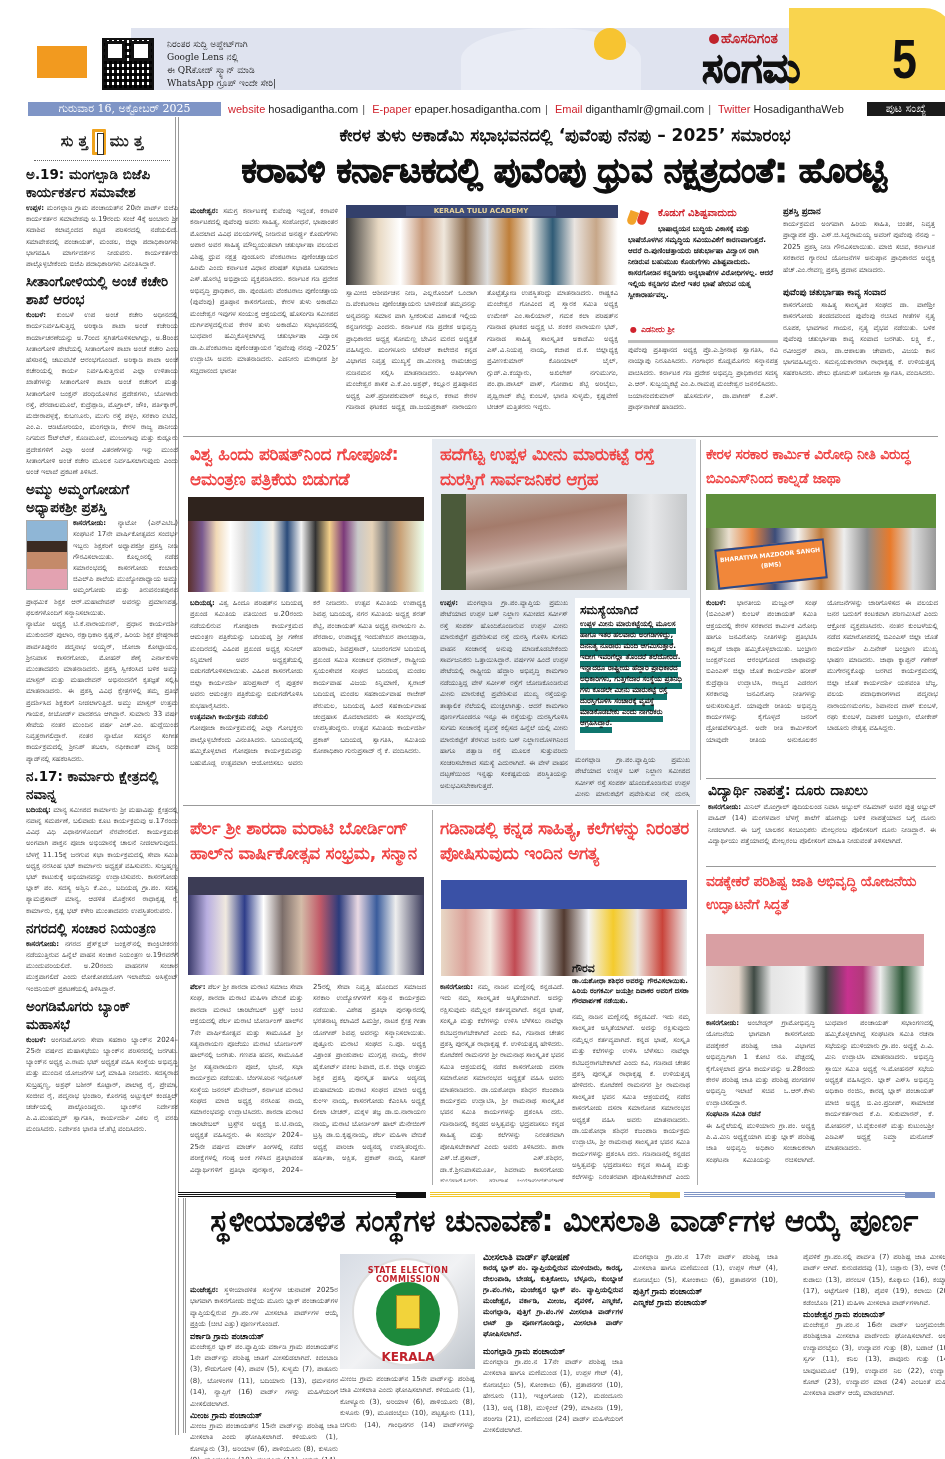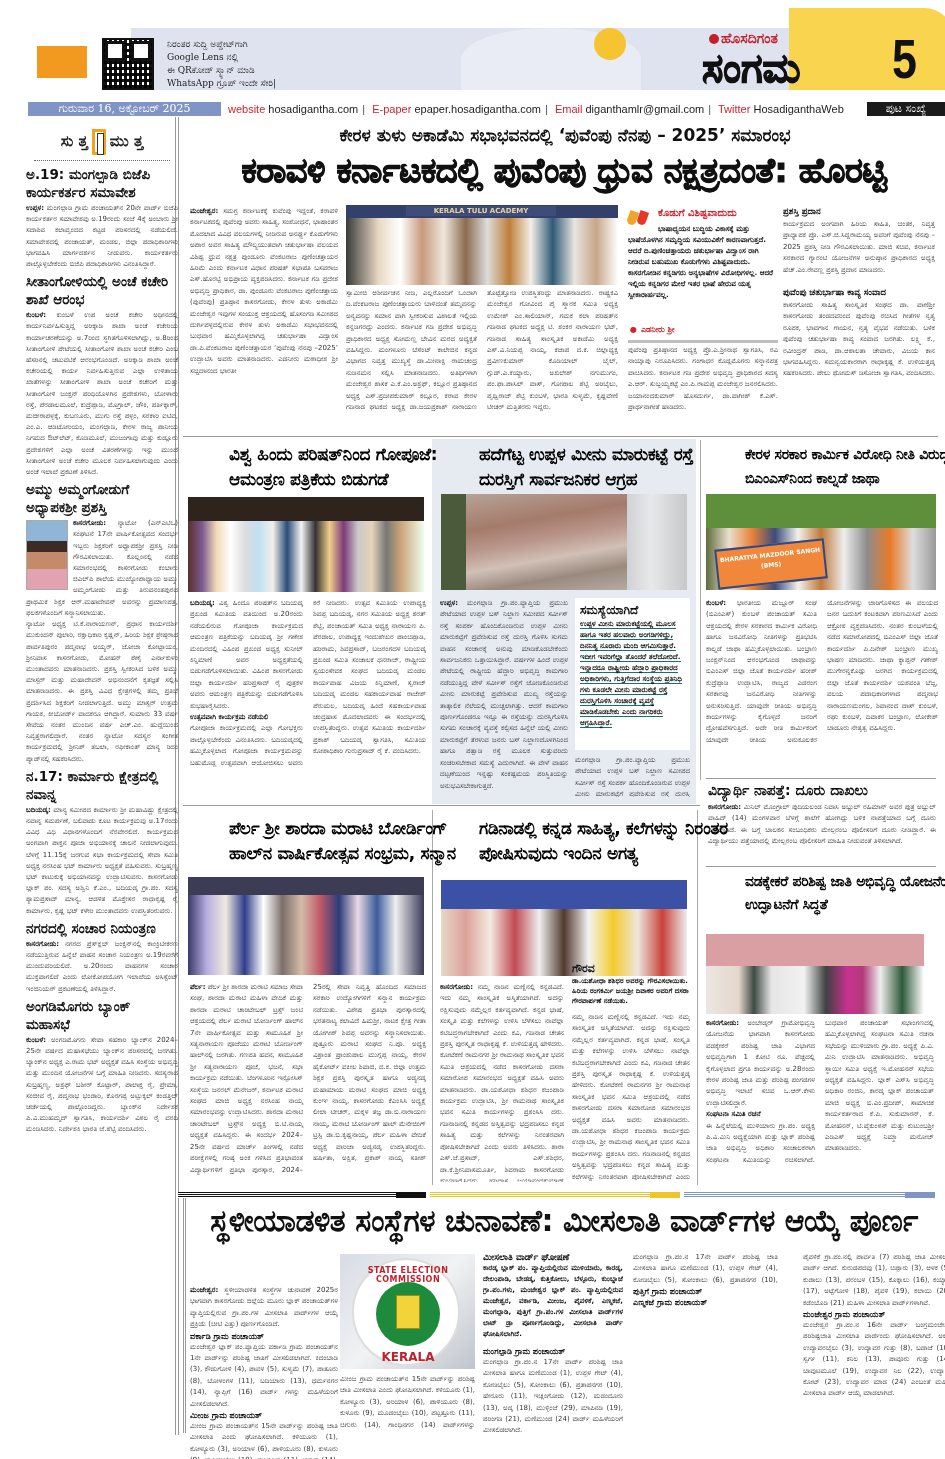--- a/index.html
+++ b/index.html
@@ -70,40 +70,40 @@
   .quote-title { position: absolute; left: 30px; top: 2px; font-size: 10px; font-weight: bold; color: #d0232d; }
   .quote-text { position: absolute; left: 0; top: 14px; width: 148px; font-size: 7.2px; line-height: 11px; font-weight: bold; color: #111; text-indent: 30px; }
   .quote-by { position: absolute; left: 2px; top: 120px; font-size: 8px; font-weight: bold; color: #d0232d; }
   .quote-by::before { content:"●"; margin-right:4px; }
   .quote-rule { position: absolute; left: 628px; top: 340px; width: 150px; height: 3px; background: #bfbfbf; }
   .top-body-c { position: absolute; left: 628px; top: 345px; width: 150px; height: 88px; }
   .right-sub { position: absolute; left: 783px; top: 205px; width: 152px; height: 228px; }
   .sub-h { font-size: 8.5px; font-weight: 900; color: #111; margin-bottom: 2px; line-height: 12px; }
 
   
-  .r2-h { position: absolute; font-size: 17px; line-height: 25px; font-weight: 900; color: #000000; letter-spacing: -0.3px; margin-left: 39px; }
+  .r2-h { position: absolute; font-size: 17px; line-height: 25px; font-weight: 900; color: #ef4444; letter-spacing: -0.3px; }
   .r2-mid-bg { position: absolute; left: 432px; top: 439px; width: 264px; height: 365px; background: #e6ebf1; }
   .vhp-photo { left: 188px; top: 497px; width: 236px; height: 95px; background:
       linear-gradient(180deg,#2f231d 0 25%, transparent 25%),
       linear-gradient(90deg,#5a2f2a,#7a5a8f 6%,#f1d9b6 12%,#fff 18%,#ddd 24%,#bfe0f4 30%,#f3efe8 36%,#2a4b7a 42%,#f3f3f3 48%,#333 54%,#f2cf8a 60%,#7c3a7a 66%,#c9c9c9 72%,#e6d3b8 78%,#777 84%,#c9a278 90%,#efe);
       }
   .hadagettu-photo { left: 441px; top: 494px; width: 246px; height: 96px; background:
       linear-gradient(90deg,#4b5a3a 0 10%, transparent 10%),
       linear-gradient(170deg,#b8a79b,#a47b6b 30%,#b9958a 45%,#d1c0b6 60%,#9a8a7e 75%,#c3b8b2);
       }
   .hadagettu-photo::after { content:""; position:absolute; right:0; top:0; width:60px; height:100%; background: linear-gradient(90deg,#cfd2d4,#e7e8ea 40%,#c6c8ca); }
   .bms-photo { left: 706px; top: 494px; width: 230px; height: 96px; background:
       linear-gradient(180deg,#5e8f3b 0 35%, transparent 35%),
       linear-gradient(90deg,#5d6b3a,#eadfcf 10%,#e9813a 20%,#3c4d7a 30%,#f3f1ee 40%,#c07a3b 50%,#eee 60%,#8c8c8c 70%,#e97a2a 80%,#ddd 90%,#999);
       }
   .bms-photo .banner { position:absolute; left:10px; top:50px; width:110px; height:40px; background:#f1873a; border:2px solid #2b4a8b; transform: rotate(-6deg); color:#fff; font-size:6px; font-weight:bold; text-align:center; line-height:10px; padding-top:4px; }
   .samasye-box { position: absolute; left: 575px; top: 598px; width: 115px; height: 152px; background: #fff; padding: 4px 5px; }
   .samasye-box .t { font-size: 12px; font-weight: 900; color: #111; line-height: 16px; }
   .samasye-box .q { font-size: 7.2px; line-height: 11px; font-weight: bold; color: #111; }
-  .samasye-box .q span { border-bottom: 1px solid #0f766e; }
+  .samasye-box .q span { border-bottom: 6px solid #0f766e; }
   .student-h { position: absolute; left: 708px; top: 782px; width: 230px; font-size: 14px; font-weight: 900; color: #111; }
   .student-body { position: absolute; left: 708px; top: 802px; width: 228px; height: 60px; }
 
   
   .pearl-photo { left: 188px; top: 877px; width: 236px; height: 98px; background:
       linear-gradient(180deg,#3c3c55 0 18%, transparent 18%),
       linear-gradient(90deg,#3a3a6a,#b8aee0 8%,#f0e9df 16%,#2f3e8a 24%,#fff 32%,#7c6e6a 40%,#d4bca8 48%,#c15a68 56%,#2b3b7c 64%,#ead9e3 72%,#3a5c9c 80%,#eee 88%,#3a3a5a);
       }
   .gadi-photo { left: 441px; top: 880px; width: 246px; height: 96px; background:
       linear-gradient(180deg,#3a51a6 0 30%, transparent 30%),

